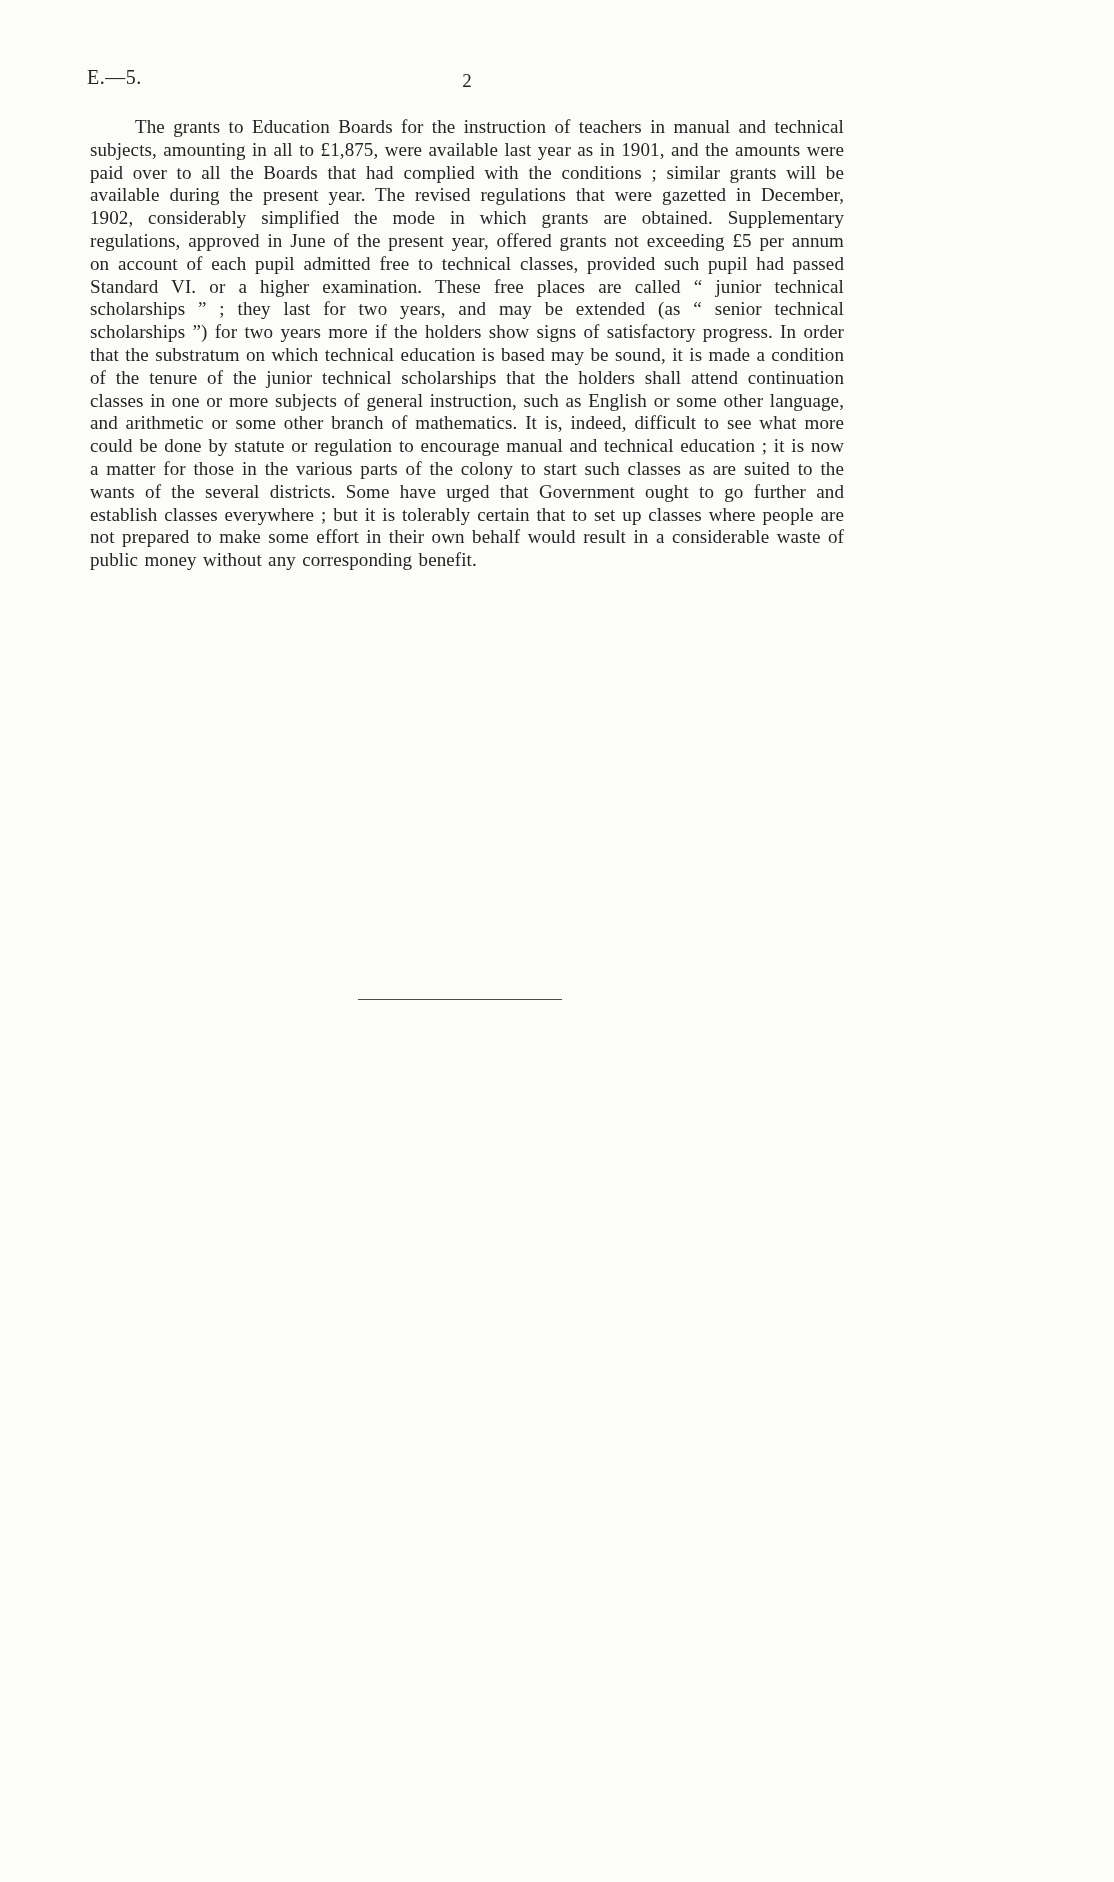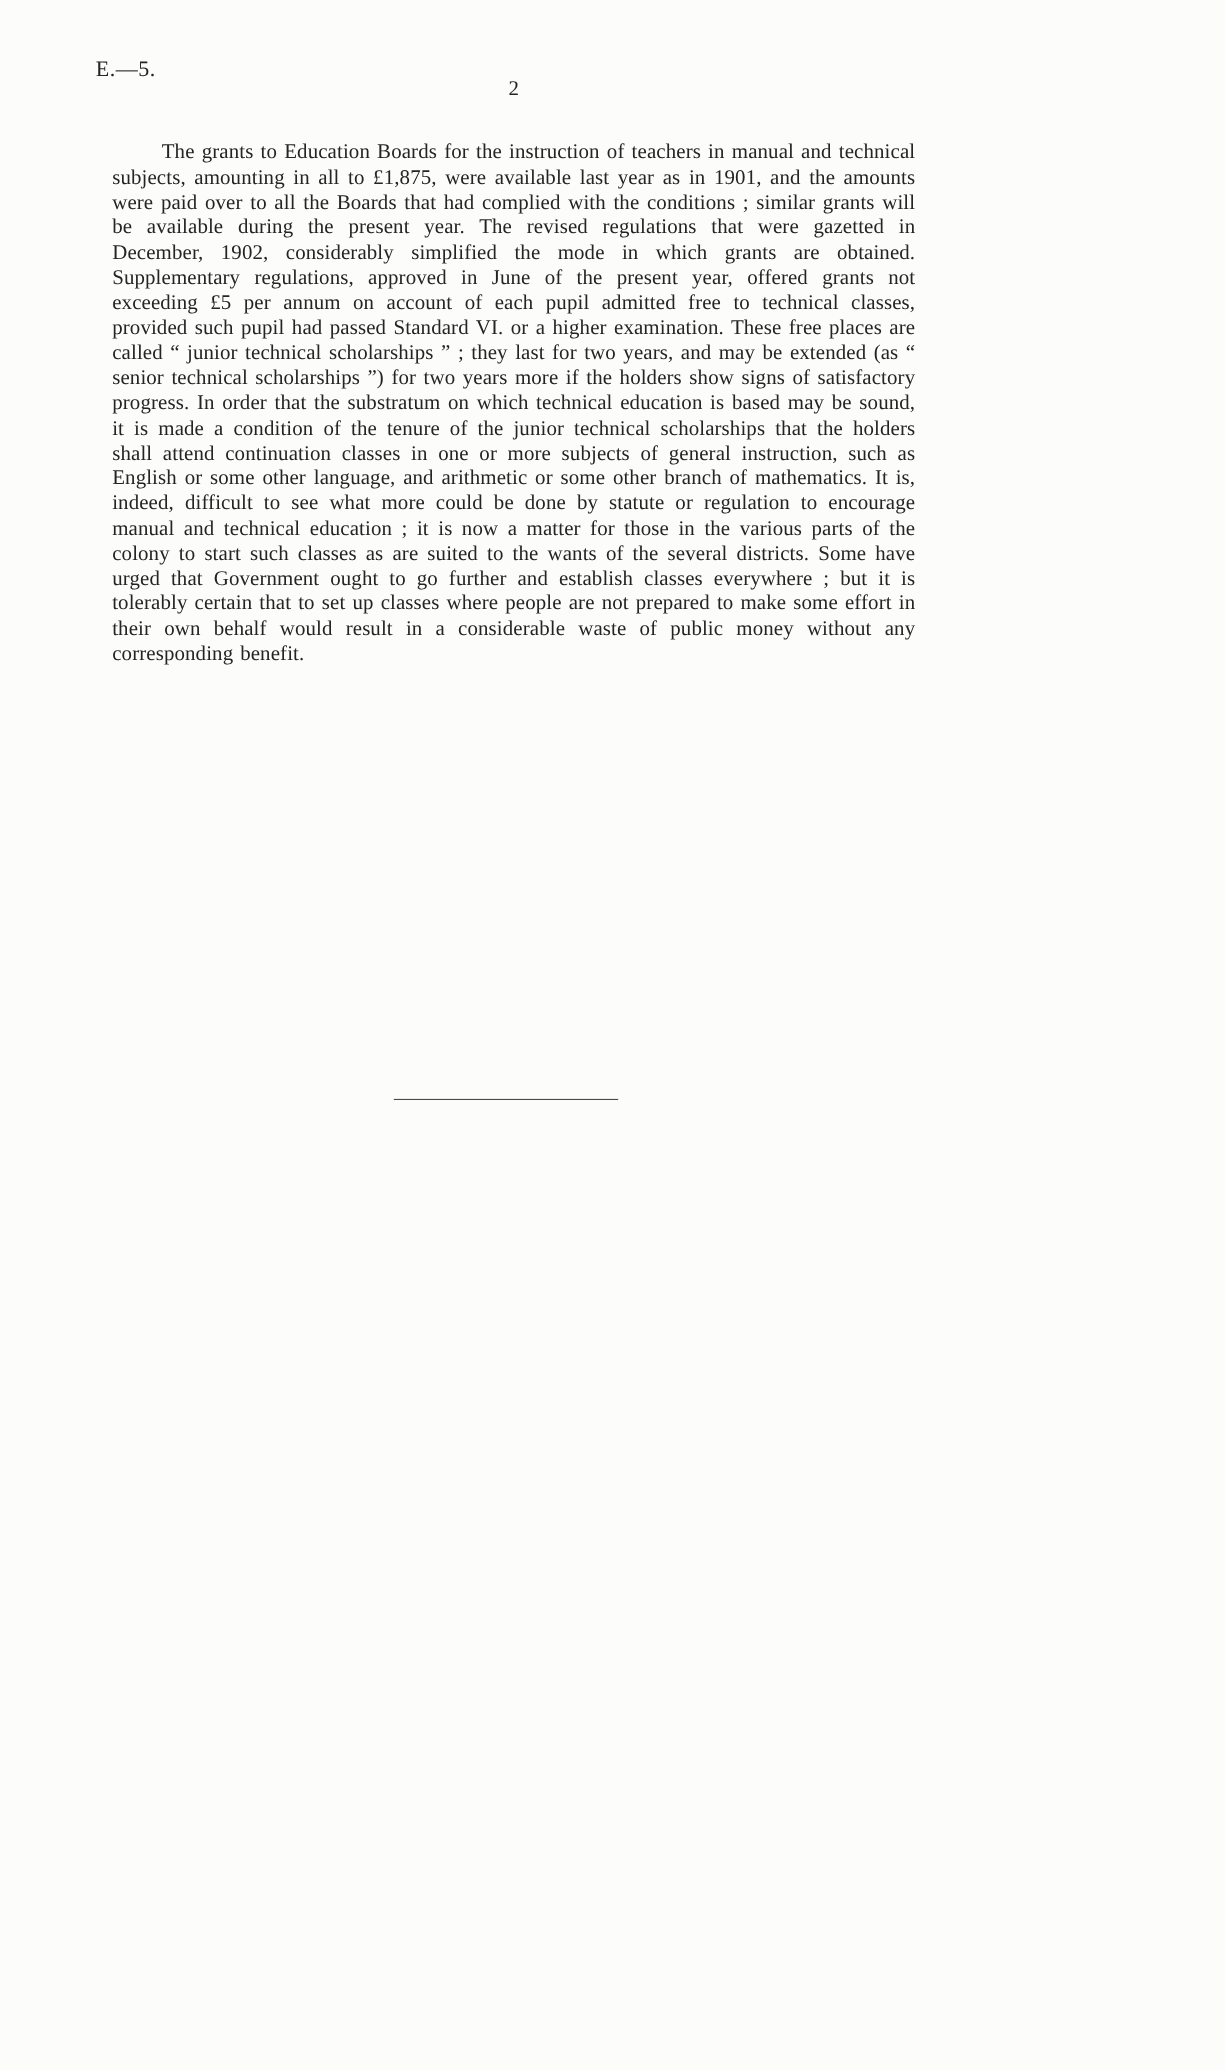--- a/index.html
+++ b/index.html
@@ -12,21 +12,21 @@
     width: 1114px;
     height: 1882px;
     margin: 0 auto;
     background: #fcfcfa;
     color: #242424;
     font-family: "Liberation Serif", "DejaVu Serif", serif;
     overflow: hidden;
   }
   .header-left {
     position: absolute;
-    top: 52px;
+    top: 66px;
     left: 87px;
     font-size: 20px;
     letter-spacing: 0.5px;
   }
   .page-number {
     position: absolute;
     top: 70px;
     left: 86px;
     width: 762px;
     text-align: center;
@@ -37,21 +37,21 @@
     top: 112px;
     left: 86px;
     width: 762px;
     font-size: 19px;
     line-height: 22.8px;
     text-align: justify;
     letter-spacing: 0.1px;
     word-spacing: 1.5px;
   }
   .para {
-    margin: 16px;
+    margin: 4px;
     text-indent: 45px;
   }
   .end-rule {
     position: absolute;
     top: 999px;
     left: 358px;
     width: 204px;
     height: 0;
     border-top: 1.6px solid #4a4a48;
   }

